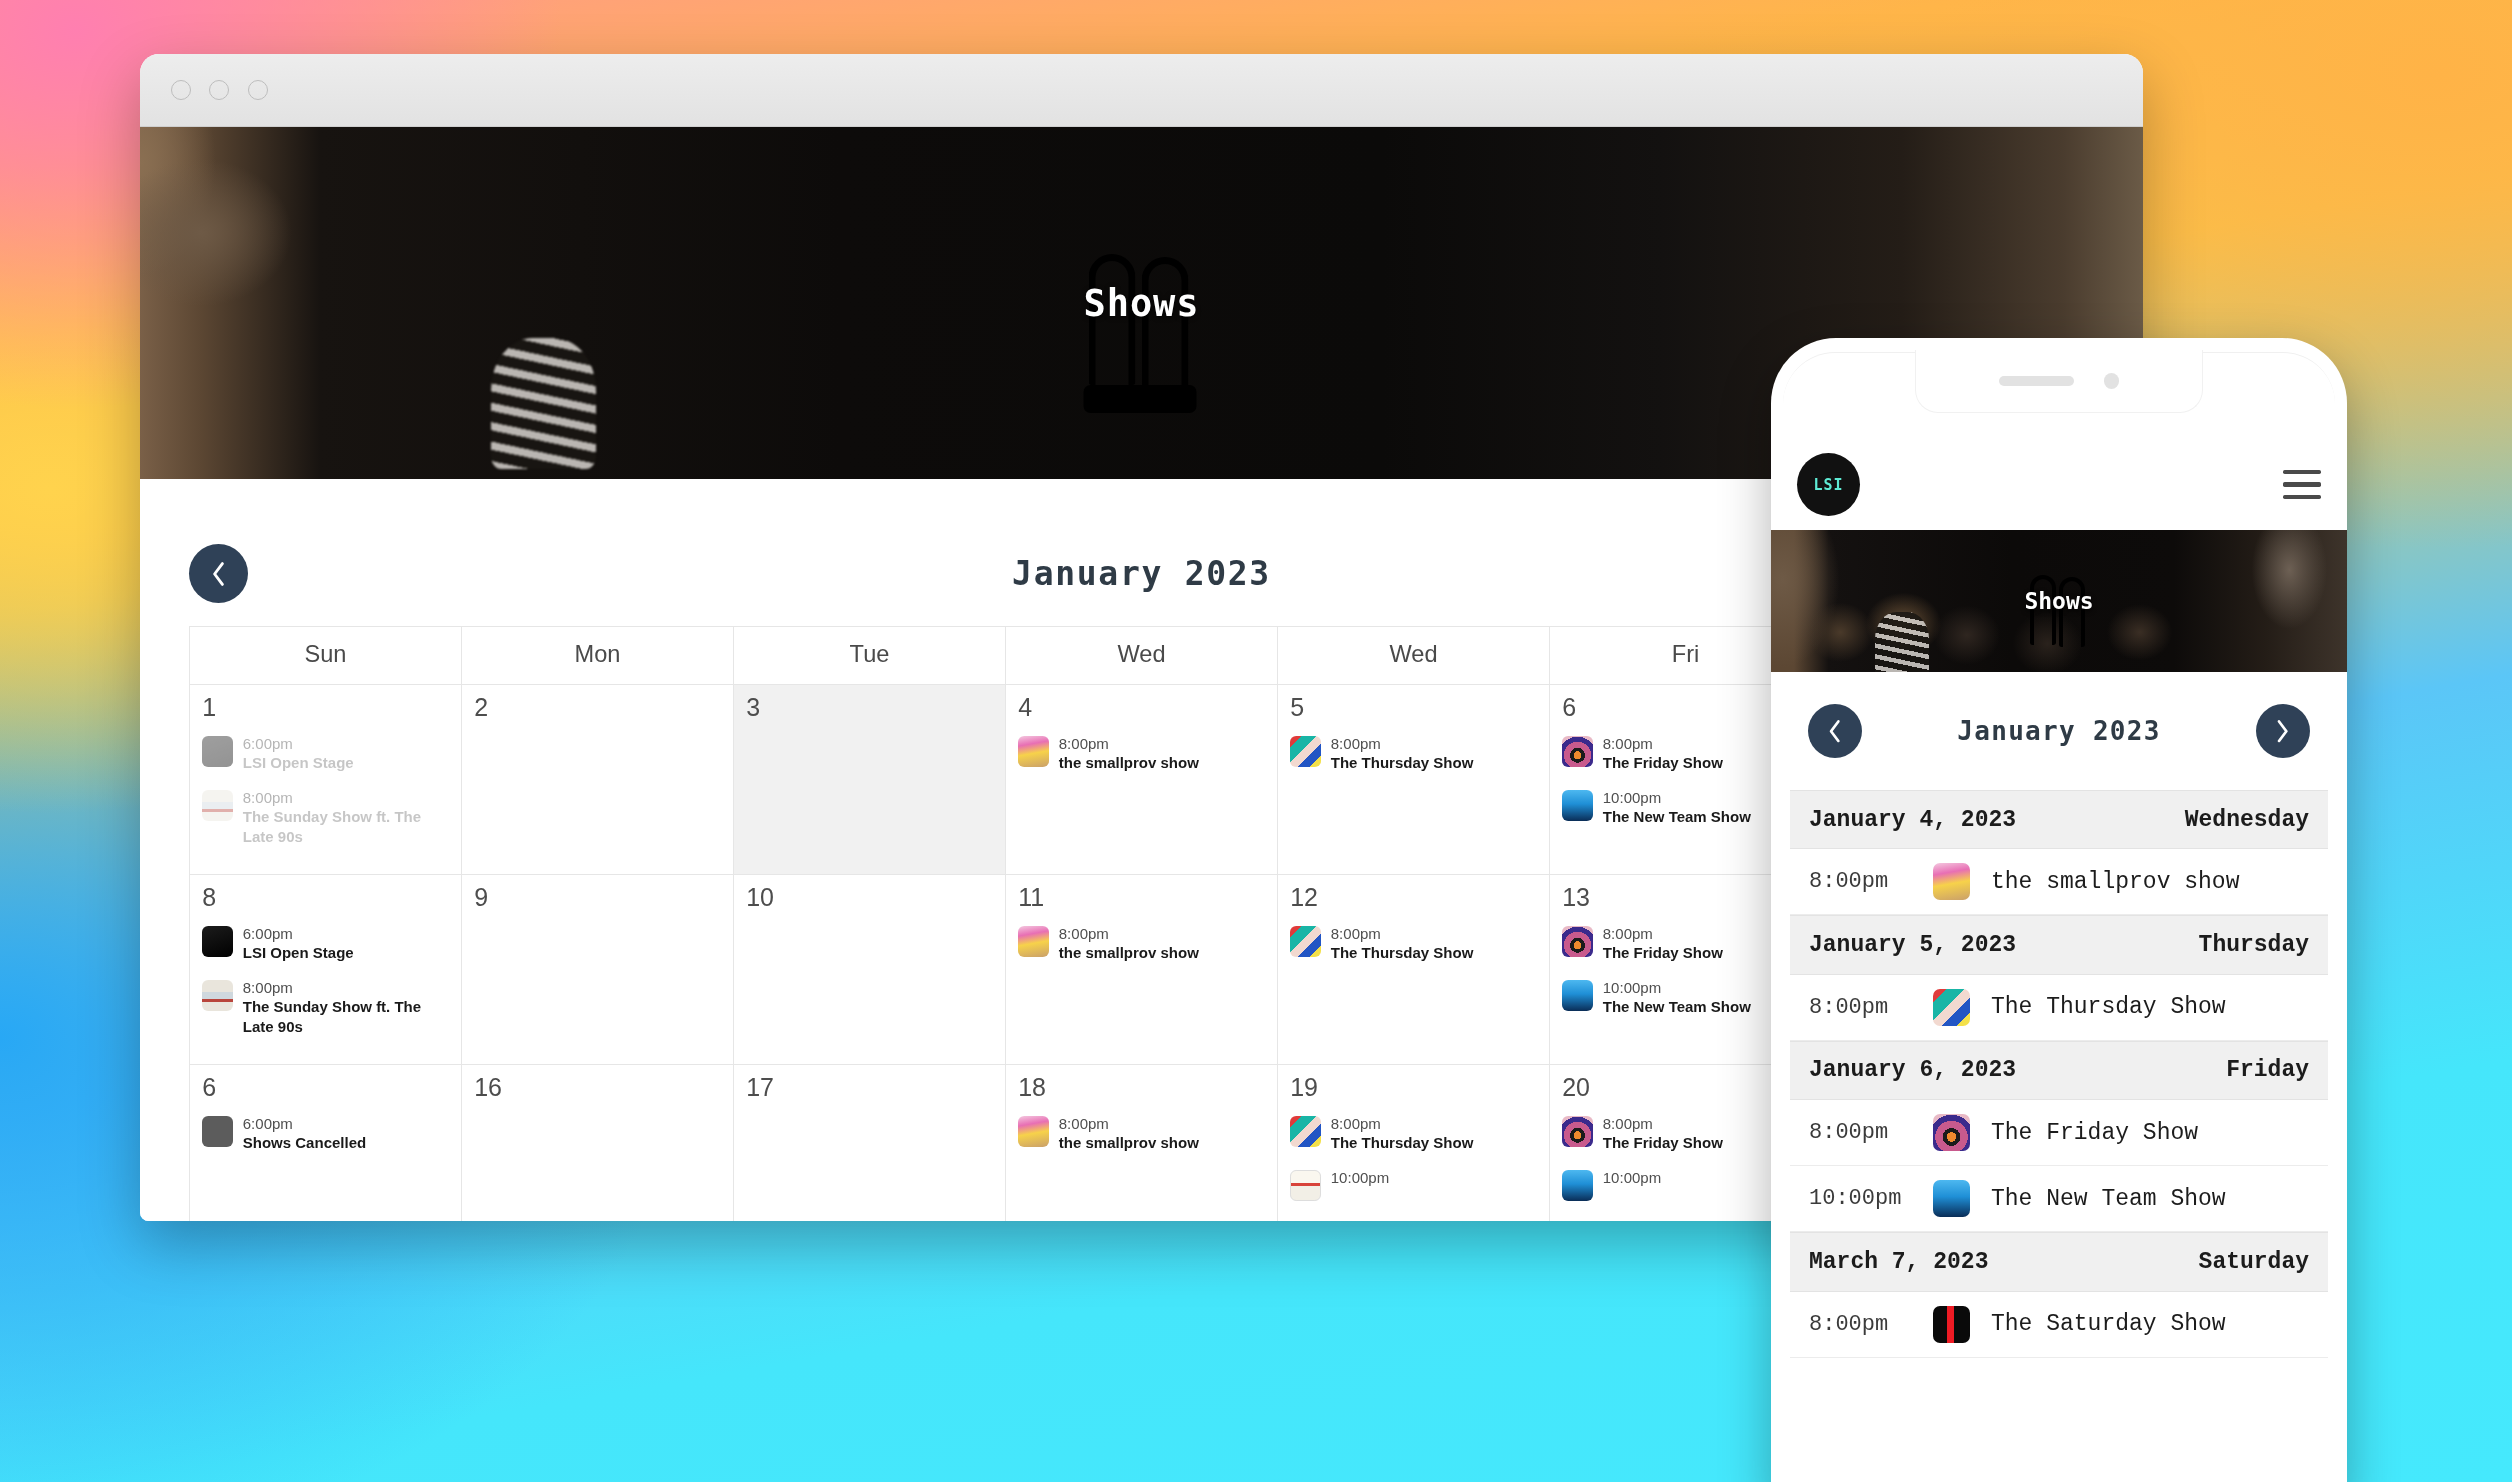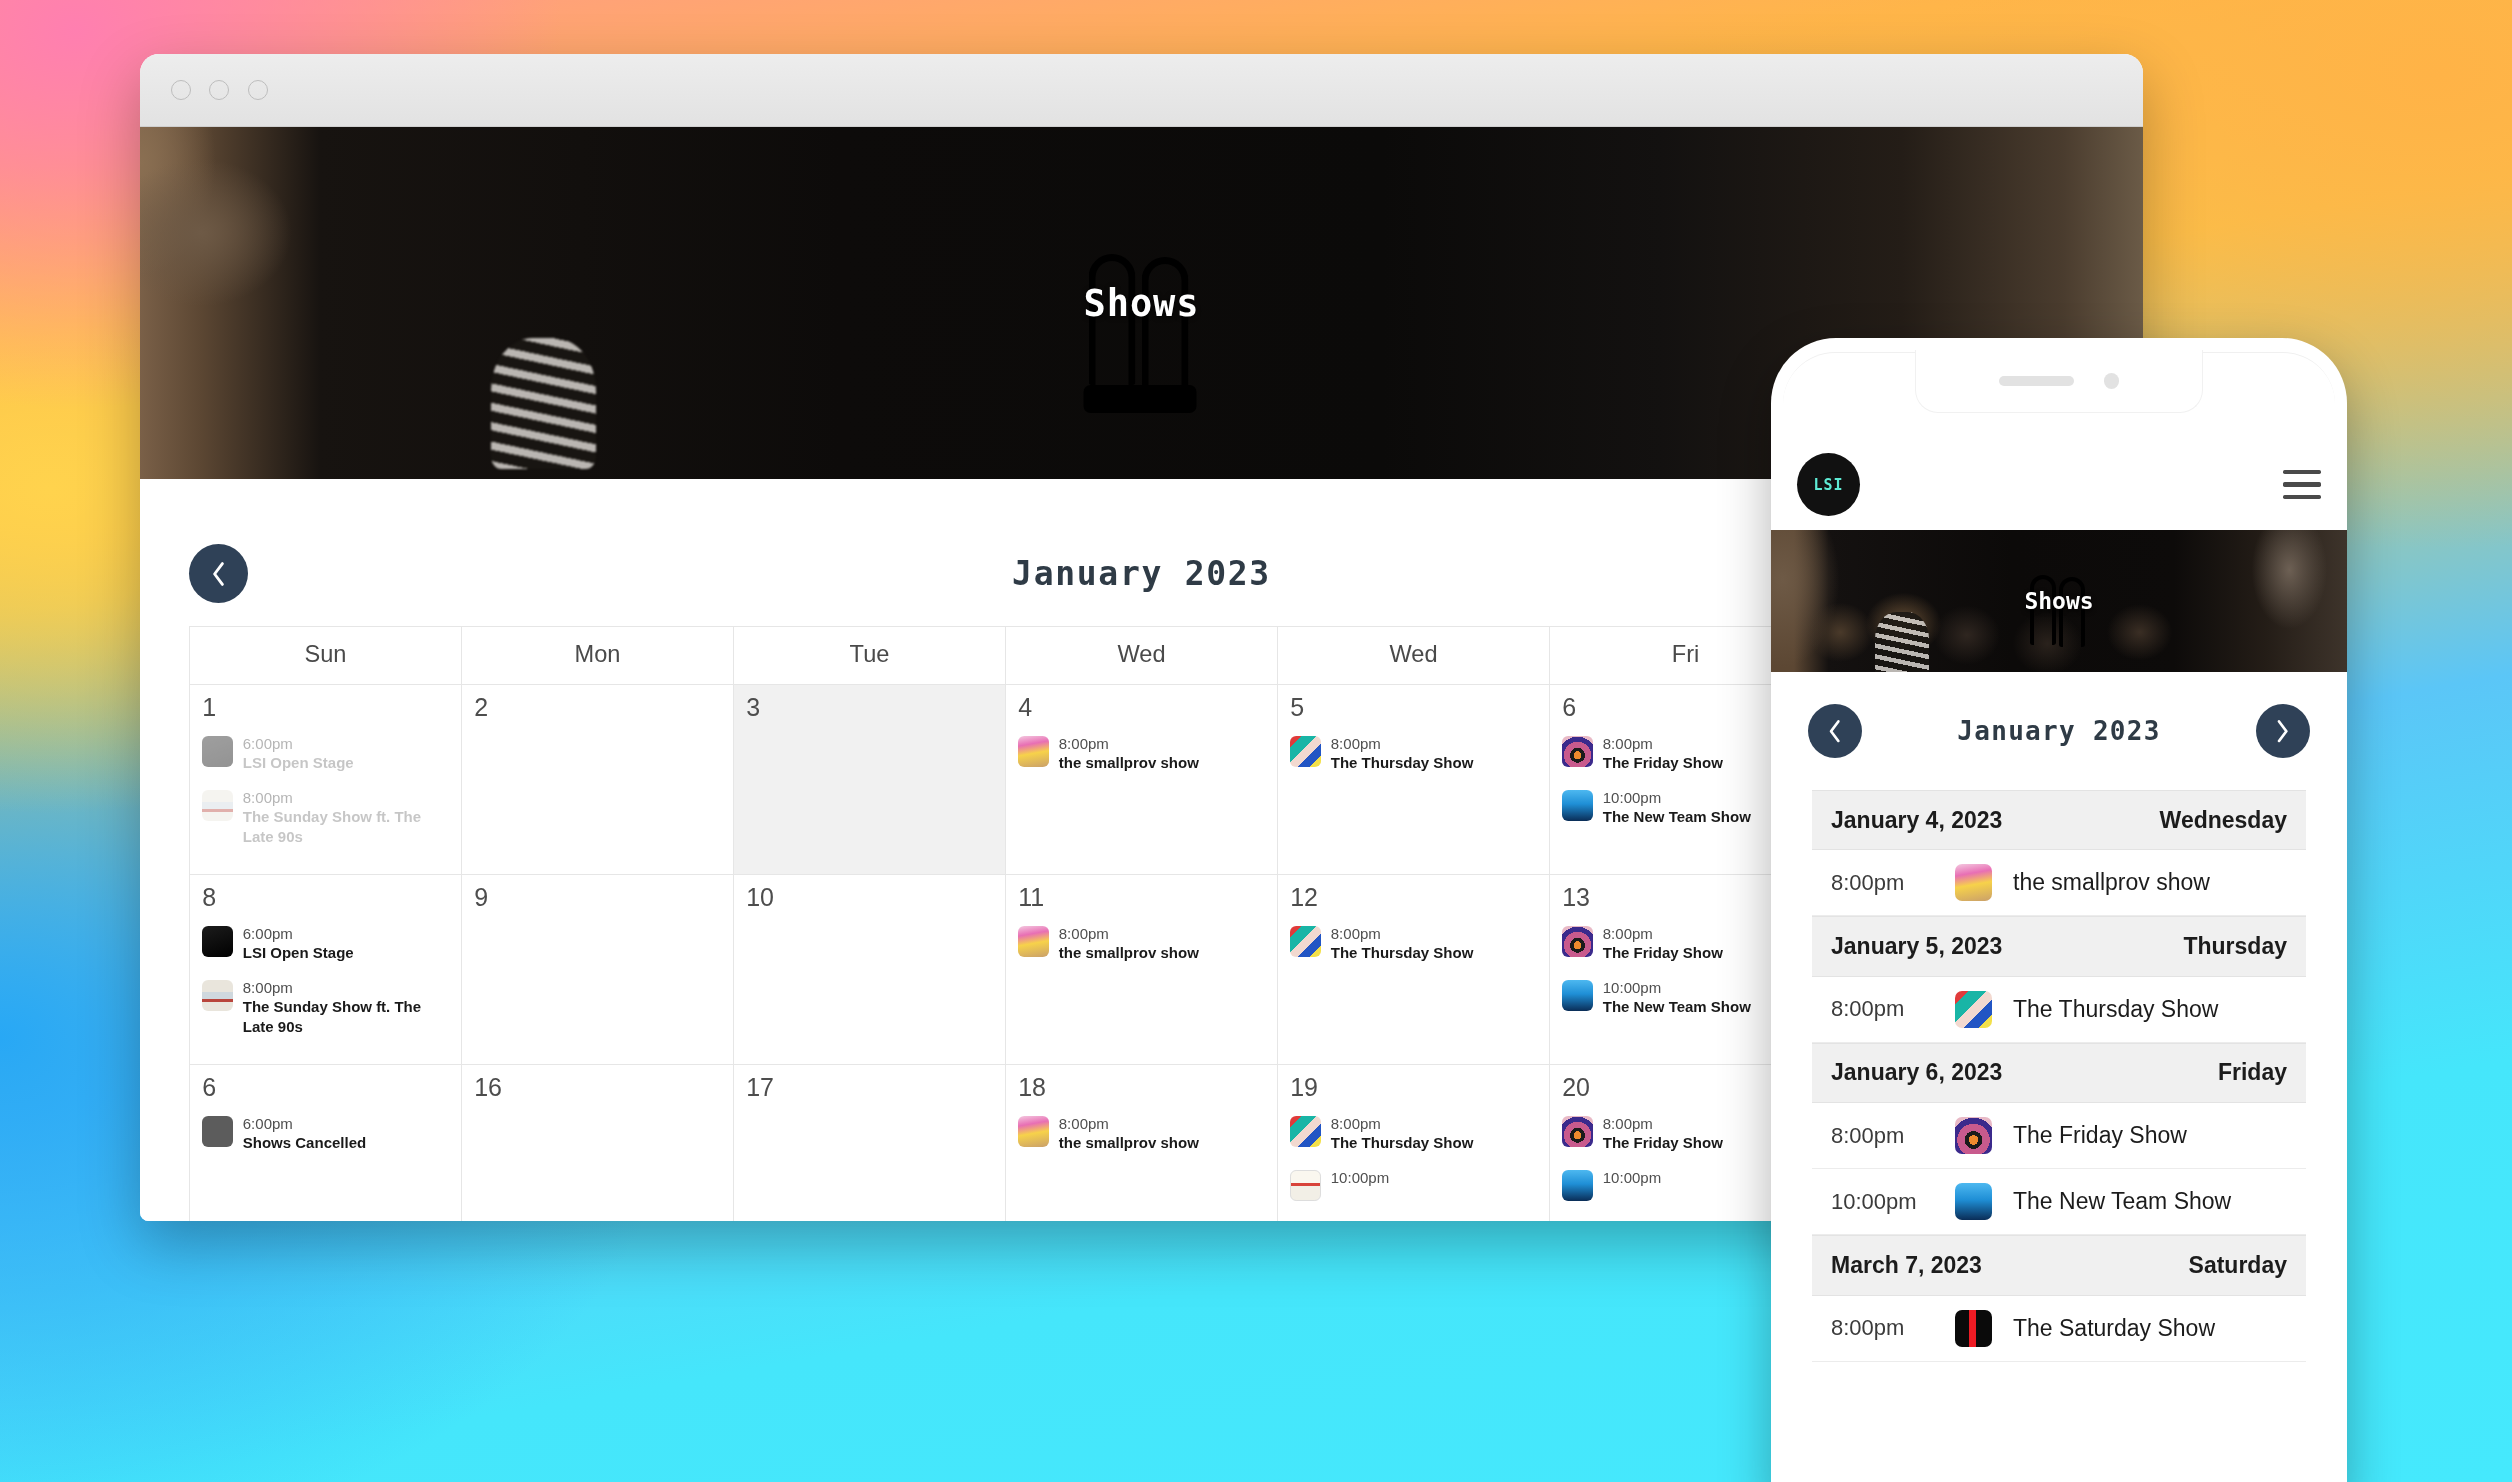--- a/index.html
+++ b/index.html
@@ -198,21 +198,21 @@
     position:absolute; left:50%; top:50%; transform:translate(-50%,-50%);
     color:#fff; font-size:23px; font-weight:700;
     font-family:"DejaVu Sans Mono", monospace; text-shadow:0 1.7px 5.2px rgba(0,0,0,.9);
   }
 
   .ph-nav { height:118px; display:flex; align-items:center; justify-content:space-between; padding:0 37px; }
   .ph-navbtn { width:54px; height:54px; border-radius:50%; background:#2f4157; display:flex; align-items:center; justify-content:center; cursor:pointer; }
   .ph-navbtn svg { width:17.4px; height:24.4px; }
   .ph-month { font-family:"DejaVu Sans Mono", monospace; font-weight:700; font-size:26px; color:#2f3b46; letter-spacing:1.3px; }
 
-  .ph-list { padding:0 41px; }
+  .ph-list { padding:0 19px;font-family:Liberation Mono, monospace; }
   .ph-dayhdr {
     background:#f0f0f0; border-top:0.9px solid #e3e3e3; border-bottom:0.9px solid #e3e3e3;
     padding:15.7px 19px; display:flex; justify-content:space-between;
     font-size:23px; font-weight:700; color:#1c1c1c;
   }
   .ph-row {
     display:flex; align-items:center; gap:21px; padding:14px 19px;
     border-bottom:0.9px solid #ececec; background:#fff;
   }
   .ph-time { font-size:22px; color:#3b3b3b; width:103px; flex:0 0 auto; }

